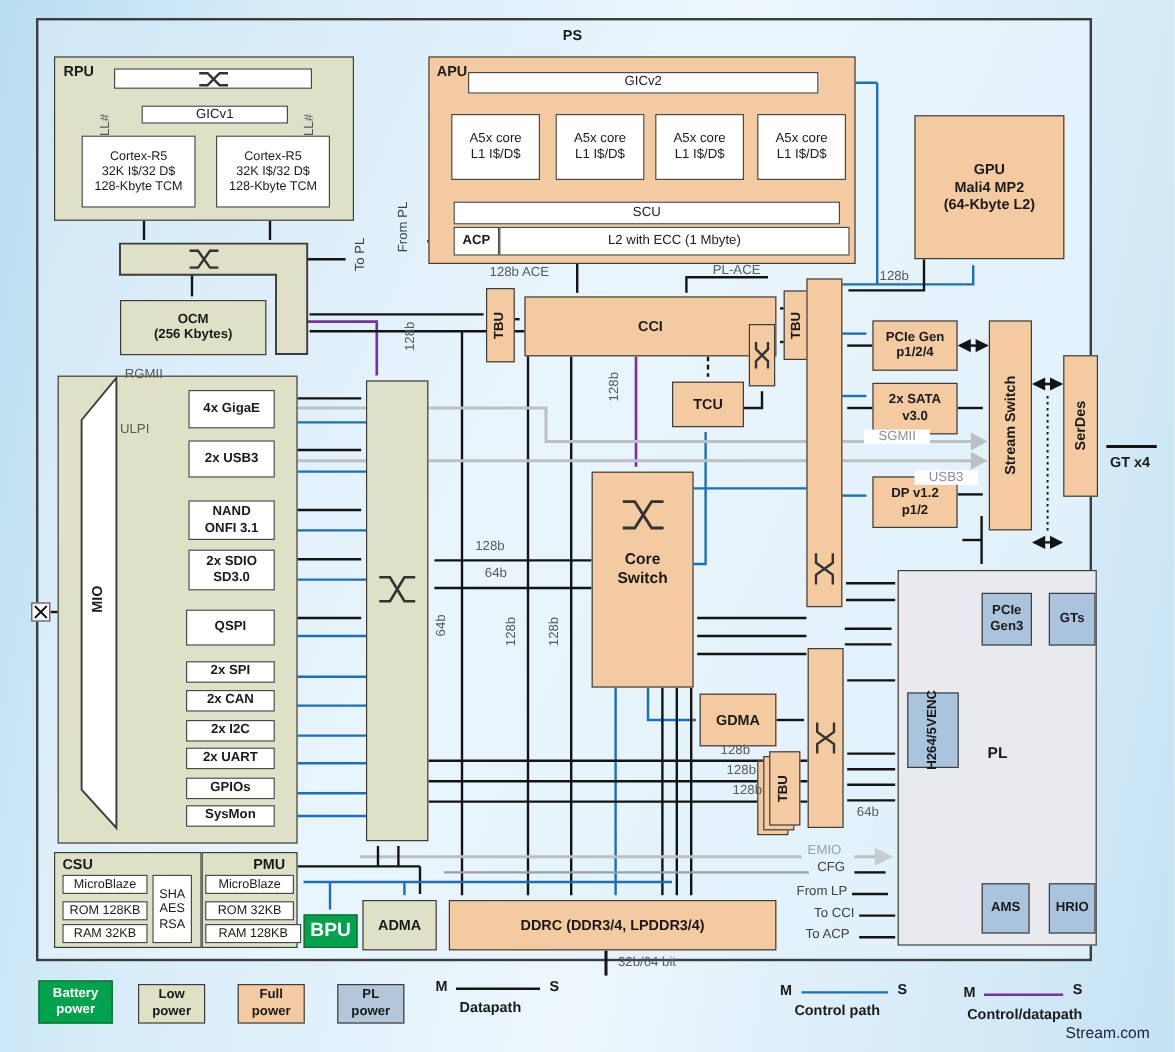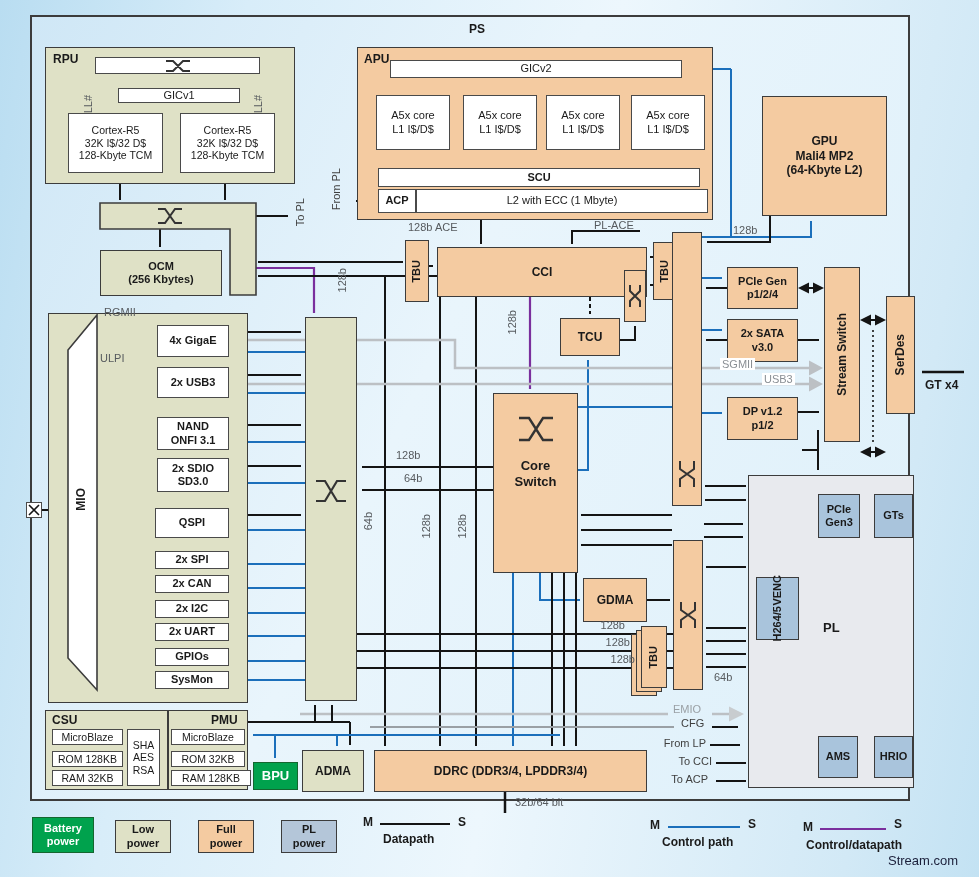--- a/index.html
+++ b/index.html
@@ -15,21 +15,21 @@
   .green{background:#00a24d;color:#fff;border-color:#14662f}
   .steel{background:#a9c4dc}
   .plbg{background:#e8eaee}
   .plp{background:#b4c6d9}
   .vert{writing-mode:vertical-rl;transform:rotate(180deg)}
   .ttl{position:absolute;font-weight:bold;font-size:12px}
   .lbl{position:absolute;font-size:11px;color:#565a5e;white-space:nowrap}
   .lbr{text-align:right}
   .vlbl{position:absolute;font-size:11px;color:#565a5e;writing-mode:vertical-rl;transform:rotate(180deg);white-space:nowrap}
   .dk{color:#3f3f3f}
-  .wbg{background:#fff;padding:0 2px;color:#8a8f94}
+  .wbg{background:#fff;padding:0 12px;color:#8a8f94}
   .wires{position:absolute;left:0;top:0}
   .wires path{fill:none}
   .k{stroke:#141414;stroke-width:2}
   .k3{stroke:#141414;stroke-width:2.5}
   .u{stroke:#1b6fbb;stroke-width:2}
   .p{stroke:#7a2f9d;stroke-width:2.2}
   .g{stroke:#bcc0c4;stroke-width:2.5}
   .gd{stroke:#9aa0a5;stroke-width:2}
   .dash{stroke-dasharray:4 3}
   .dot{stroke-dasharray:2 3;stroke-width:1.6}
@@ -257,21 +257,21 @@
       <span>L1 I$/D$</span>
     </div>
   <div class="b white" style="left:546px;top:95px;width:74px;height:55px;font-weight:normal">
     <span>A5x core</span>
       <span>L1 I$/D$</span>
     </div>
   <div class="b white" style="left:631px;top:95px;width:74px;height:55px;font-weight:normal">
     <span>A5x core</span>
       <span>L1 I$/D$</span>
     </div>
-  <div class="b white" style="left:378px;top:168px;width:322px;height:19px;font-weight:bold">
+  <div class="b white" style="left:378px;top:168px;width:322px;height:19px;font-weight:normal">
     <span>SCU</span>
     </div>
   <div class="b white" style="left:378px;top:189px;width:38px;height:24px;font-weight:bold">
     <span>ACP</span>
     </div>
   <div class="b white" style="left:416px;top:189px;width:292px;height:24px;font-weight:normal">
     <span>L2 with ECC (1 Mbyte)</span>
     </div>
 
   <div class="b peach" style="left:762px;top:96px;width:125px;height:120px;font-size:12px">
@@ -400,21 +400,21 @@
   <div class="b white" style="left:171px;top:729px;width:74px;height:16px;font-weight:normal;font-size:10.5px">
       <span>MicroBlaze</span>
     </div>
   <div class="b white" style="left:171px;top:751px;width:74px;height:16px;font-weight:normal;font-size:10.5px">
       <span>ROM 32KB</span>
     </div>
   <div class="b white" style="left:171px;top:770px;width:80px;height:16px;font-weight:normal;font-size:10.5px">
       <span>RAM 128KB</span>
     </div>
 
-  <div class="b green" style="left:253px;top:762px;width:45px;height:28px;font-size:13px">
+  <div class="b green" style="left:253px;top:762px;width:45px;height:28px;font-size:16px">
     <span>BPU</span>
     </div>
   <div class="b olive" style="left:302px;top:750px;width:62px;height:42px;font-size:12px">
     <span>ADMA</span>
     </div>
   <div class="b peach" style="left:374px;top:750px;width:273px;height:42px;font-size:12px">
     <span>DDRC (DDR3/4, LPDDR3/4)</span>
     </div>
 
   <div class="b peach" style="left:727px;top:267px;width:71px;height:42px">
@@ -468,21 +468,21 @@
   <div class="vlbl" style="left:420px;top:514px">128b</div>
   <div class="vlbl" style="left:456px;top:514px">128b</div>
   <div class="lbl lbr" style="left:570px;top:619px;width:55px">128b</div>
   <div class="lbl lbr" style="left:575px;top:636px;width:55px">128b</div>
   <div class="lbl lbr" style="left:580px;top:653px;width:55px">128b</div>
   <div class="lbl" style="left:714px;top:671px">64b</div>
   <div class="lbl" style="left:515px;top:796px">32b/64 bit</div>
   <div class="lbl" style="left:104px;top:306px">RGMII</div>
   <div class="lbl" style="left:100px;top:352px">ULPI</div>
   <div class="lbl wbg" style="left:720px;top:358px">SGMII</div>
-  <div class="lbl wbg" style="left:762px;top:373px">USB3</div>
+  <div class="lbl wbg" style="left:762px;top:392px">USB3</div>
   <div class="lbl" style="left:673px;top:703px;color:#9aa0a5">EMIO</div>
   <div class="lbl dk" style="left:681px;top:717px">CFG</div>
   <div class="lbl dk lbr" style="left:630px;top:737px;width:76px">From LP</div>
   <div class="lbl dk lbr" style="left:636px;top:755px;width:76px">To CCI</div>
   <div class="lbl dk lbr" style="left:632px;top:773px;width:76px">To ACP</div>
   <div class="vlbl dk" style="left:294px;top:198px">To PL</div>
   <div class="vlbl dk" style="left:330px;top:168px">From PL</div>
 
   <div class="b green" style="left:32px;top:817px;width:62px;height:36px">
     <span>Battery</span>

